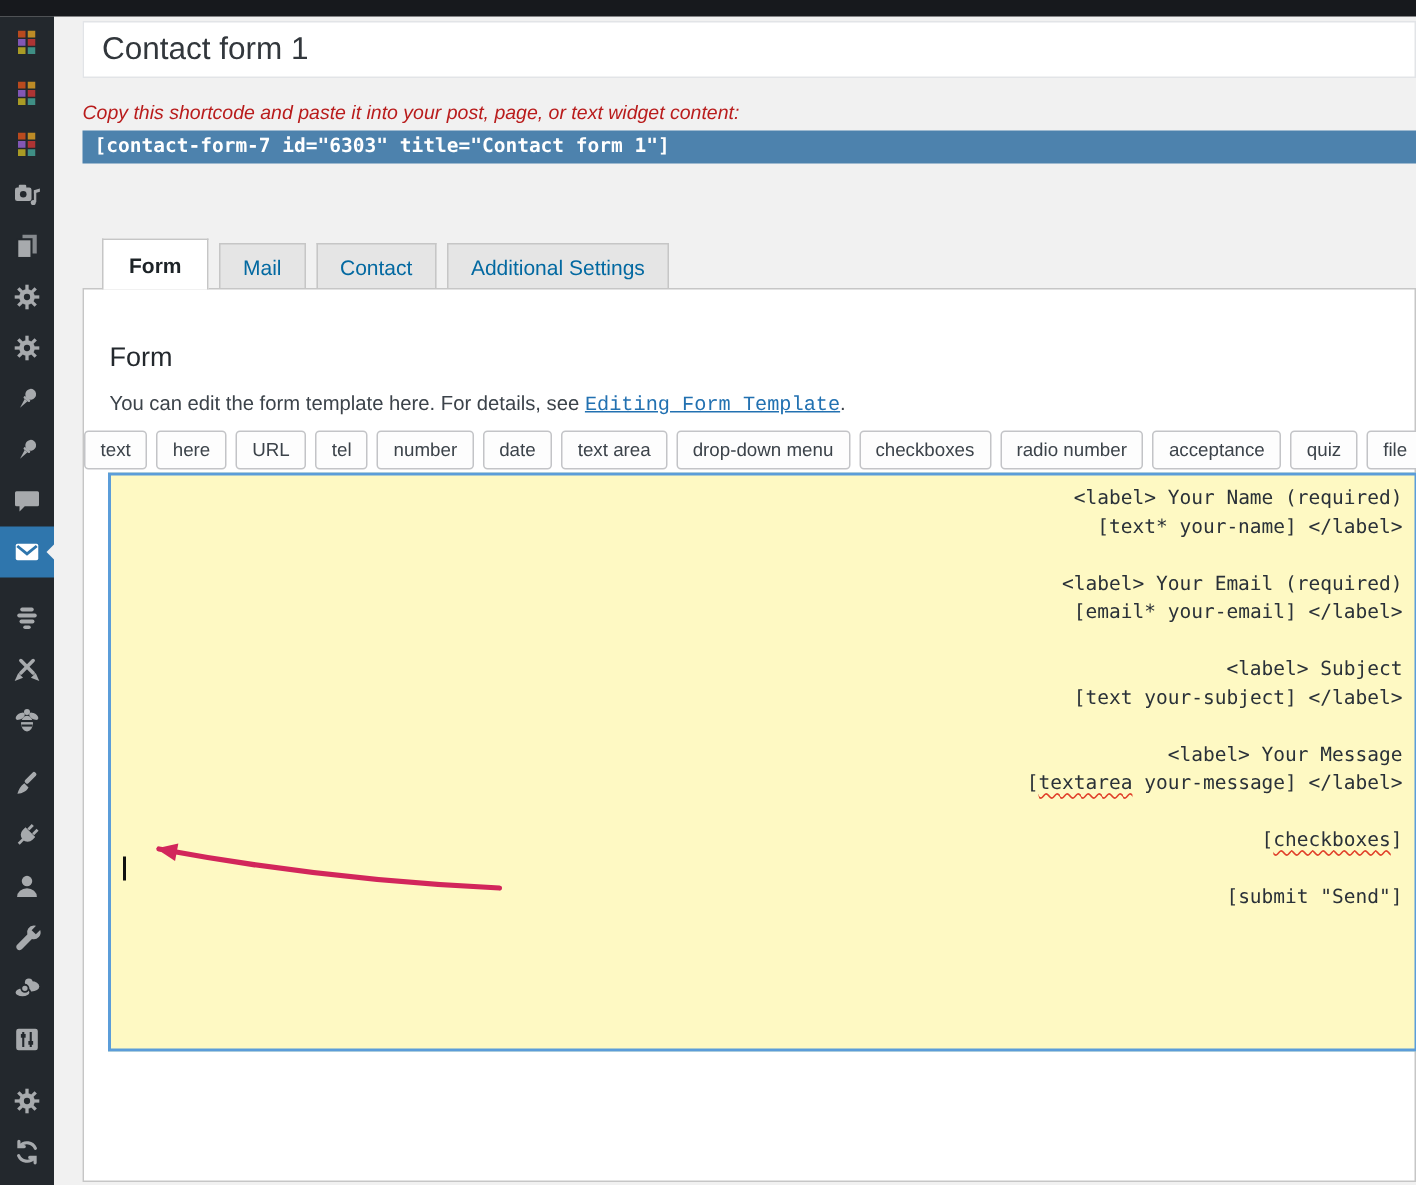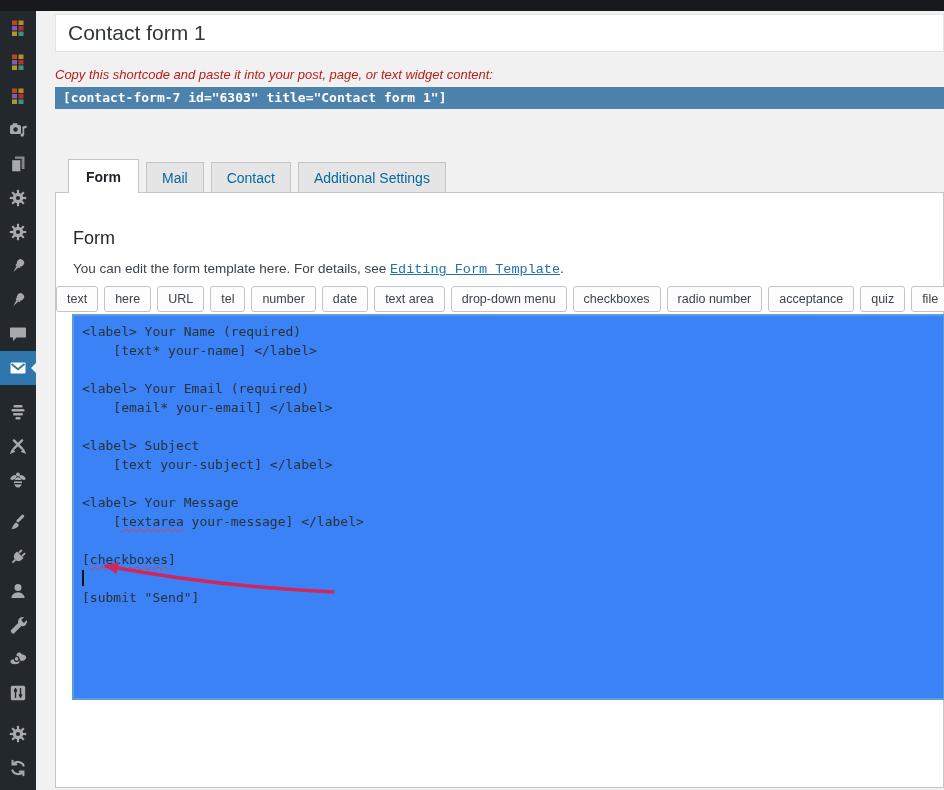--- a/index.html
+++ b/index.html
@@ -49,22 +49,22 @@
 
   .panel{position:relative;background:#fff;border:1px solid #c6c6c6;height:596px;width:100%;}
   .panel-heading{margin:34px 0 0 17px;font-size:18px;font-weight:400;color:#23282d;line-height:22px;}
   .desc{margin:12px 0 0 17px;font-size:13.5px;color:#3c434a;line-height:16px;}
   .desc a{color:var(--link-blue);text-decoration:underline;cursor:pointer;font-family:Liberation Mono, monospace;}
 
   .tag-buttons{display:flex;gap:6px;margin:8px 0 0 0;}
   .tag-btn{font-family:inherit;font-size:12.5px;color:#3c434a;background:#fdfdfd;border:1px solid #c3c4c7;
     border-radius:3px;padding:0 10px;height:26px;line-height:24px;cursor:pointer;white-space:nowrap;}
 
-  .editor{position:relative;margin:2px 0 0 16px;width:873px;height:386px;background:#3b82f6;
-    border:2px solid var(--focus-blue);overflow:hidden;cursor:text;}
+  .editor{position:relative;margin:2px 0 0 16px;width:873px;height:386px;background:#fef9c3;
+    border:2px solid var(--focus-blue);overflow:hidden;cursor:text;text-align:right;}
   .editor pre{margin:0;padding:6px 8px;font-family:"DejaVu Sans Mono","Liberation Mono",monospace;
     font-size:13px;line-height:19px;color:#2a3138;}
   .squiggle{text-decoration-line:underline;text-decoration-style:wavy;
     text-decoration-color:var(--squiggle-red);text-decoration-thickness:1px;text-underline-offset:2px;}
   .caret{position:absolute;width:1.5px;height:16px;background:#111;left:8px;}
 
   .arrow-overlay{position:absolute;left:0;top:0;width:944px;height:790px;pointer-events:none;z-index:8;}
 </style>
 </head>
 <body>

